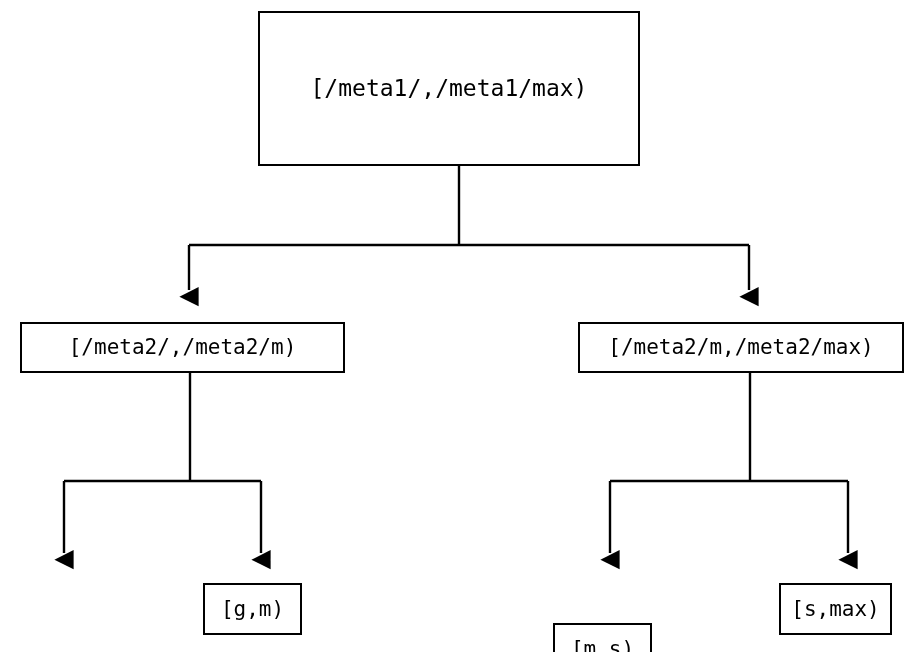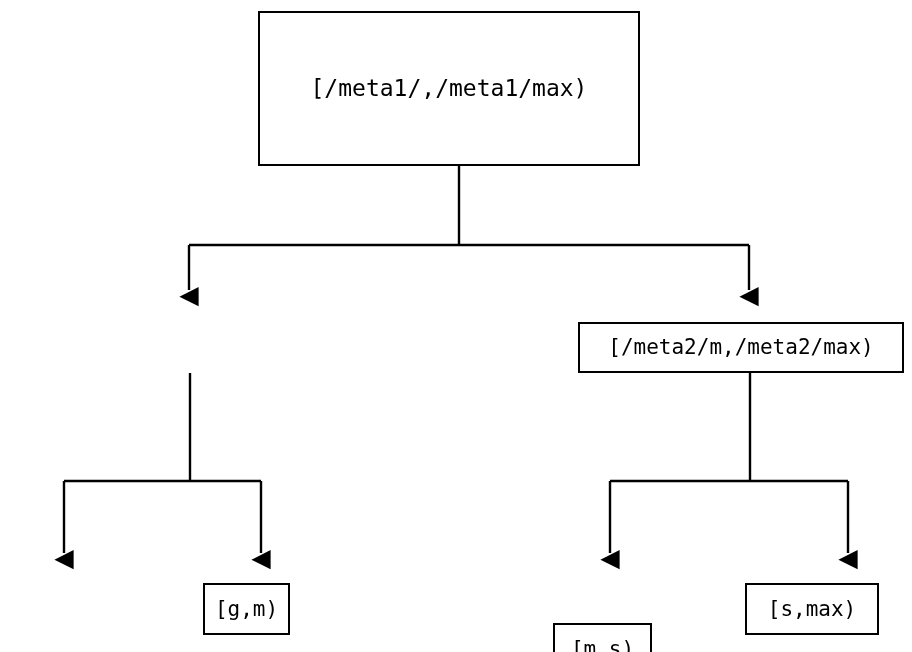--- a/index.html
+++ b/index.html
@@ -64,23 +64,23 @@
     top: 322px;
     width: 326px;
   }
   
   .node-leaf {
     top: 583px;
     height: 52px;
   }
   .node-leaf .node-label { font-size: 21px; }
   .node-leaf-0 { left: 7px;   width: 99px;  }
-  .node-leaf-1 { left: 203px; width: 87px;  }
+  .node-leaf-1 { left: 203px; width: 99px;  }
   .node-leaf-2 { left: 553px; width: 99px; margin-top: 40px;  }
-  .node-leaf-3 { left: 745px; width: 134px; }
+  .node-leaf-3 { left: 779px; width: 113px; }
 </style>
 </head>
 <body>
 
 <div id="canvas">
 
   <svg id="edges" viewBox="0 0 912 652">
     <defs>
       <marker id="arrowhead" markerWidth="12" markerHeight="12" refX="1.2" refY="4" orient="auto" markerUnits="strokeWidth">
         <path d="M 0 0 L 8 0 L 4 8 z" fill="#000000"></path>
@@ -106,20 +106,23 @@
       <path d="M 610 481 L 848 481" stroke="#000000" stroke-width="2.4" fill="none"></path>
       <path d="M 610 481 L 610 553" stroke="#000000" stroke-width="2.4" fill="none" marker-end="url(#arrowhead)"></path>
       <path d="M 848 481 L 848 553" stroke="#000000" stroke-width="2.4" fill="none" marker-end="url(#arrowhead)"></path>
     </g>
   </svg>
 
   <div class="node node-root">
     <span class="node-label">[/meta1/,/meta1/max)</span>
   </div>
 
+  <div class="node node-mid node-mid-left">
+    <span class="node-label">[/meta2/,/meta2/m)</span>
+  </div>
 
   <div class="node node-mid node-mid-right">
     <span class="node-label">[/meta2/m,/meta2/max)</span>
   </div>
 
 
   <div class="node node-leaf node-leaf-1">
     <span class="node-label">[g,m)</span>
   </div>
 

